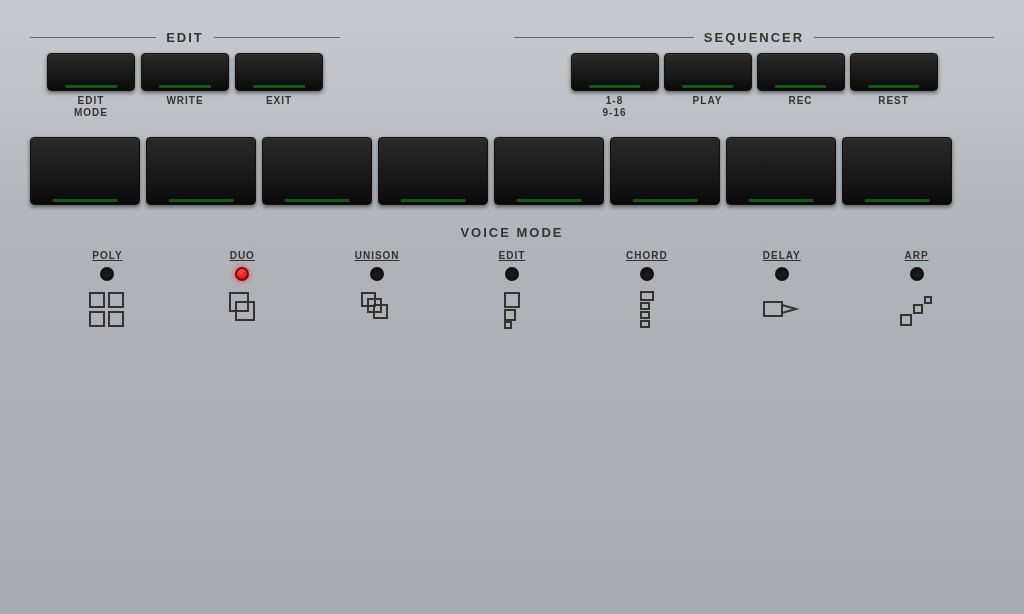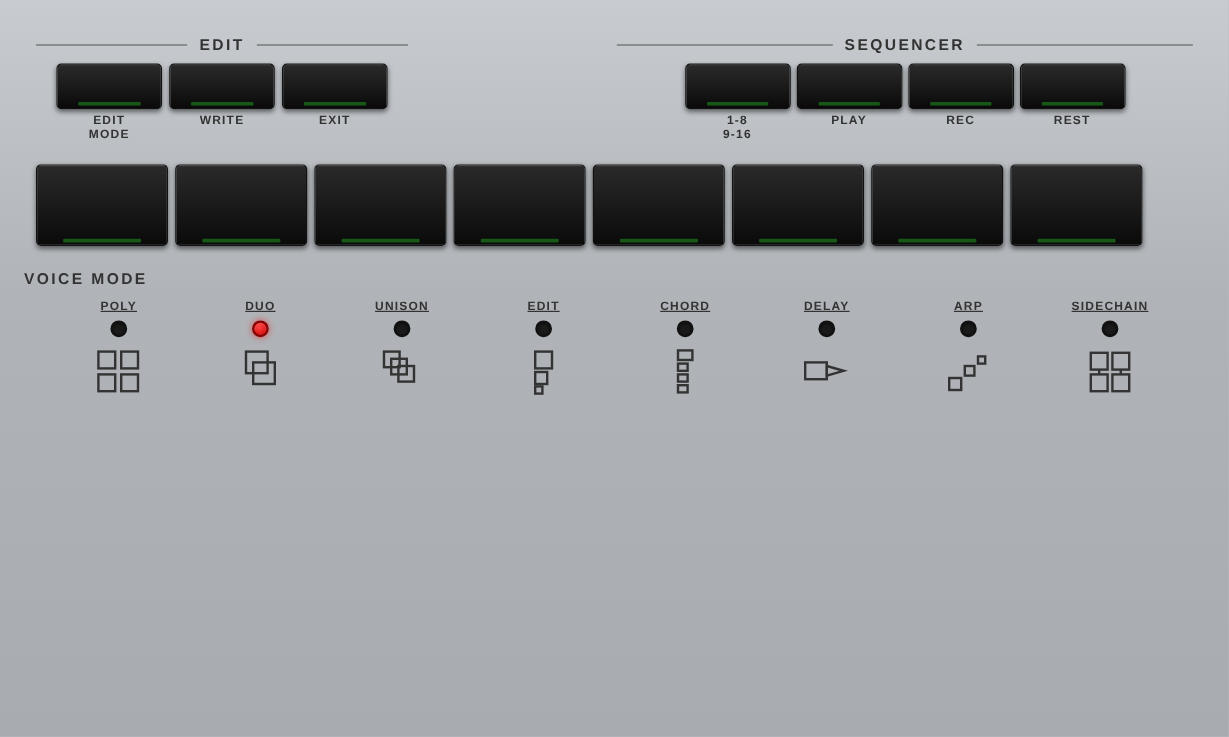--- a/index.html
+++ b/index.html
@@ -115,21 +115,21 @@
 
     .btn-large {
       width: 110px;
       height: 68px;
     }
 
     
     .voice-mode-section {
       display: flex;
       flex-direction: column;
-      align-items: flex-start;
+      align-items: center;
     }
 
     .voice-mode-title {
       font-size: 13px;
       font-weight: bold;
       color: #333;
       letter-spacing: 2px;
       margin-bottom: 10px;
     }
 
@@ -355,31 +355,17 @@
         <div class="led led-dark"></div>
         <div class="icon-area">
           <svg class="voice-icon" viewBox="0 0 40 40">
             <rect x="4" y="25" width="10" height="10" fill="none" stroke="#333" stroke-width="2"></rect>
             <rect x="17" y="15" width="8" height="8" fill="none" stroke="#333" stroke-width="2"></rect>
             <rect x="28" y="7" width="6" height="6" fill="none" stroke="#333" stroke-width="2"></rect>
           </svg>
         </div>
       </div>
 
-      <div class="voice-btn-group">
-        <span class="voice-label">SIDECHAIN</span>
-        <div class="led led-dark"></div>
-        <div class="icon-area">
-          <svg class="voice-icon" viewBox="0 0 40 40">
-            <rect x="4" y="4" width="14" height="14" fill="none" stroke="#333" stroke-width="2"></rect>
-            <rect x="22" y="4" width="14" height="14" fill="none" stroke="#333" stroke-width="2"></rect>
-            <rect x="4" y="22" width="14" height="14" fill="none" stroke="#333" stroke-width="2"></rect>
-            <rect x="22" y="22" width="14" height="14" fill="none" stroke="#333" stroke-width="2"></rect>
-            <line x1="11" y1="18" x2="11" y2="22" stroke="#333" stroke-width="2"></line>
-            <line x1="29" y1="18" x2="29" y2="22" stroke="#333" stroke-width="2"></line>
-          </svg>
-        </div>
-      </div>
 
     </div>
   </div>
 
 </div>
 
 </body></html>

